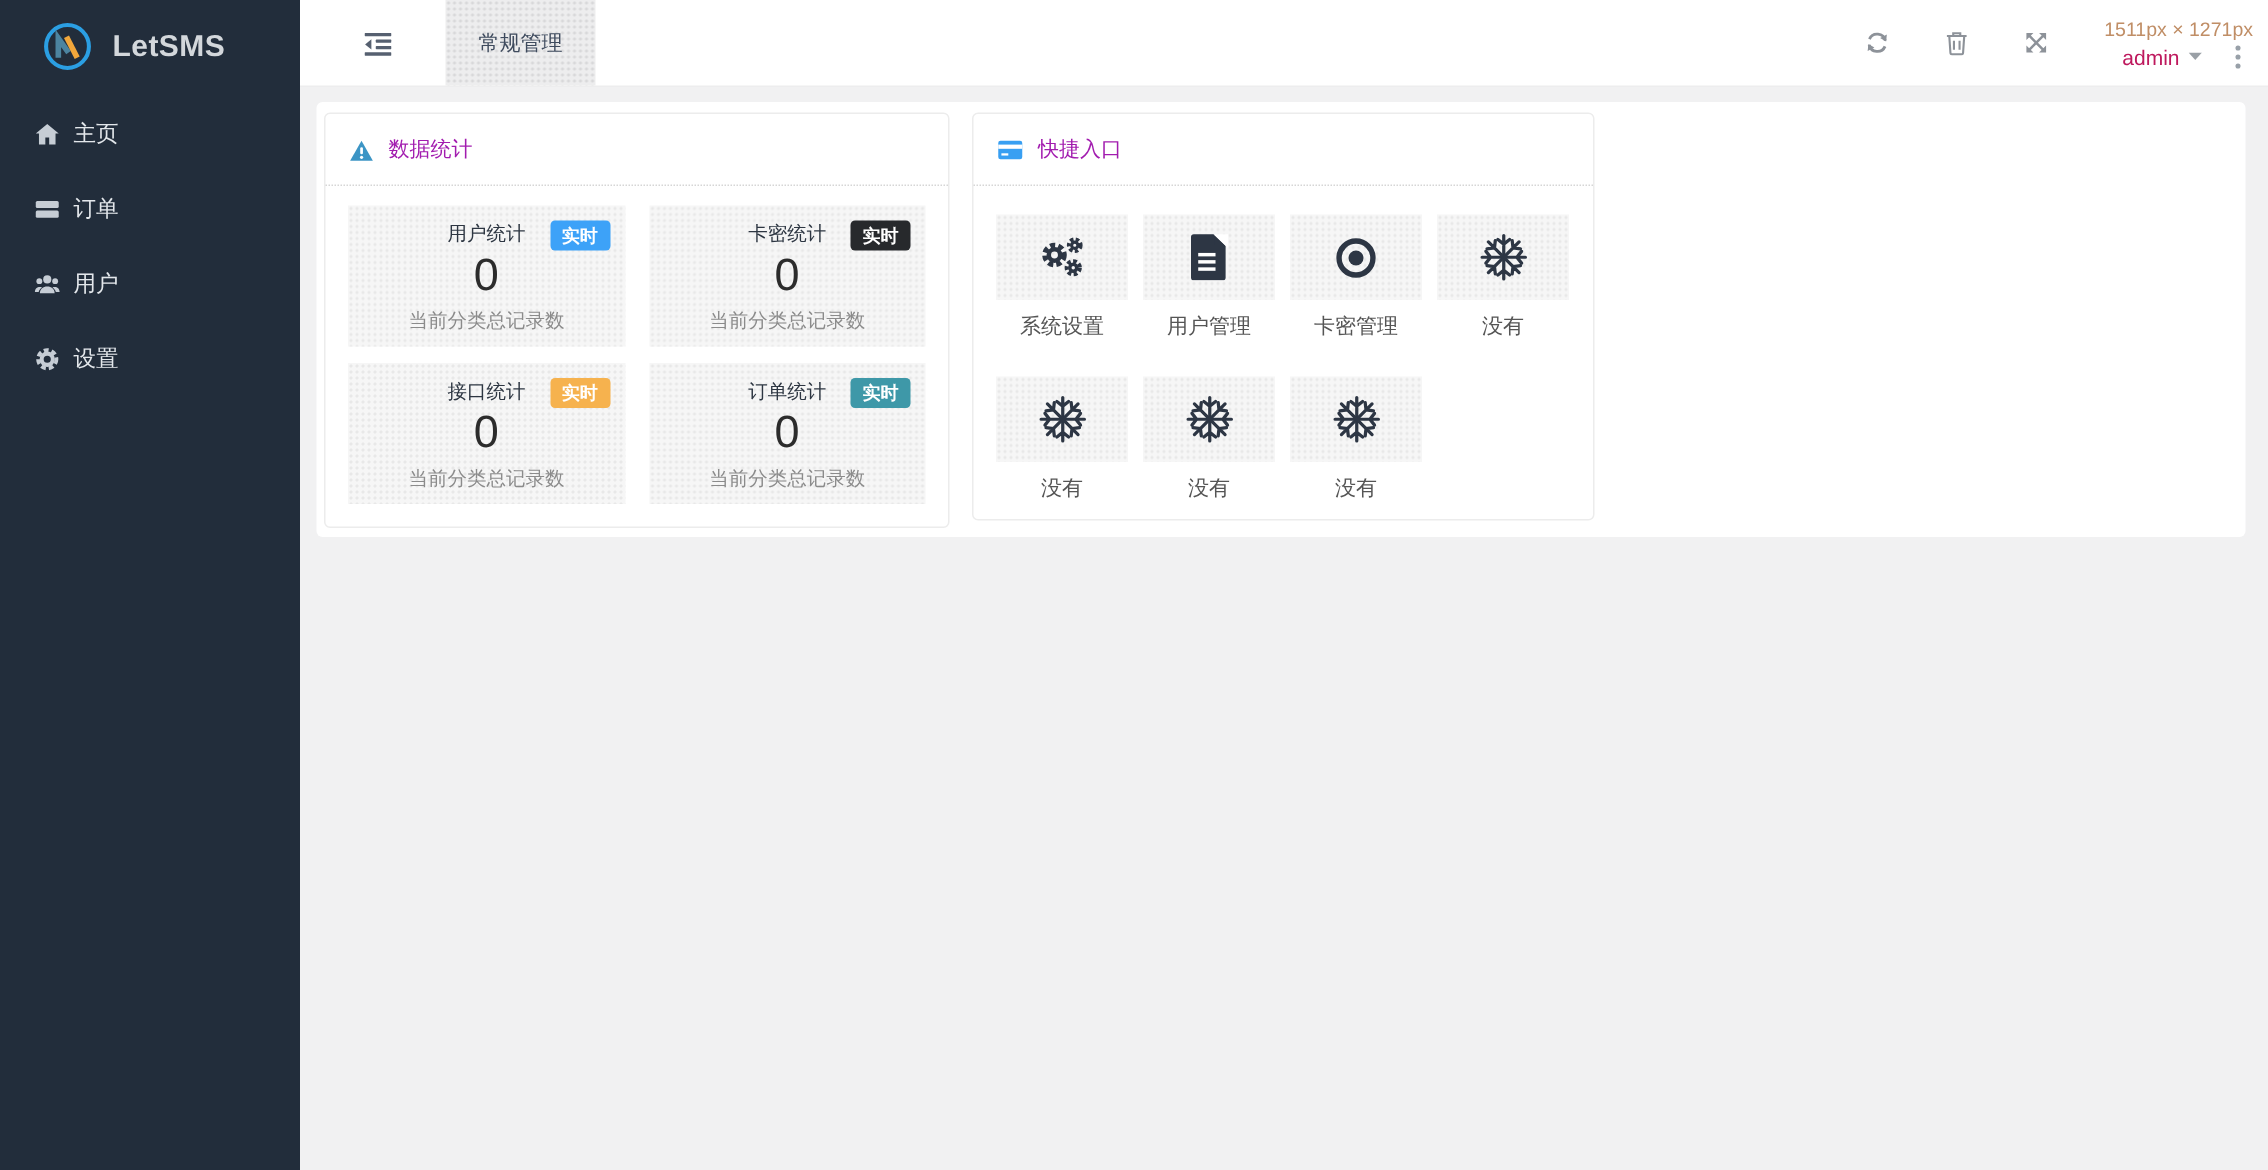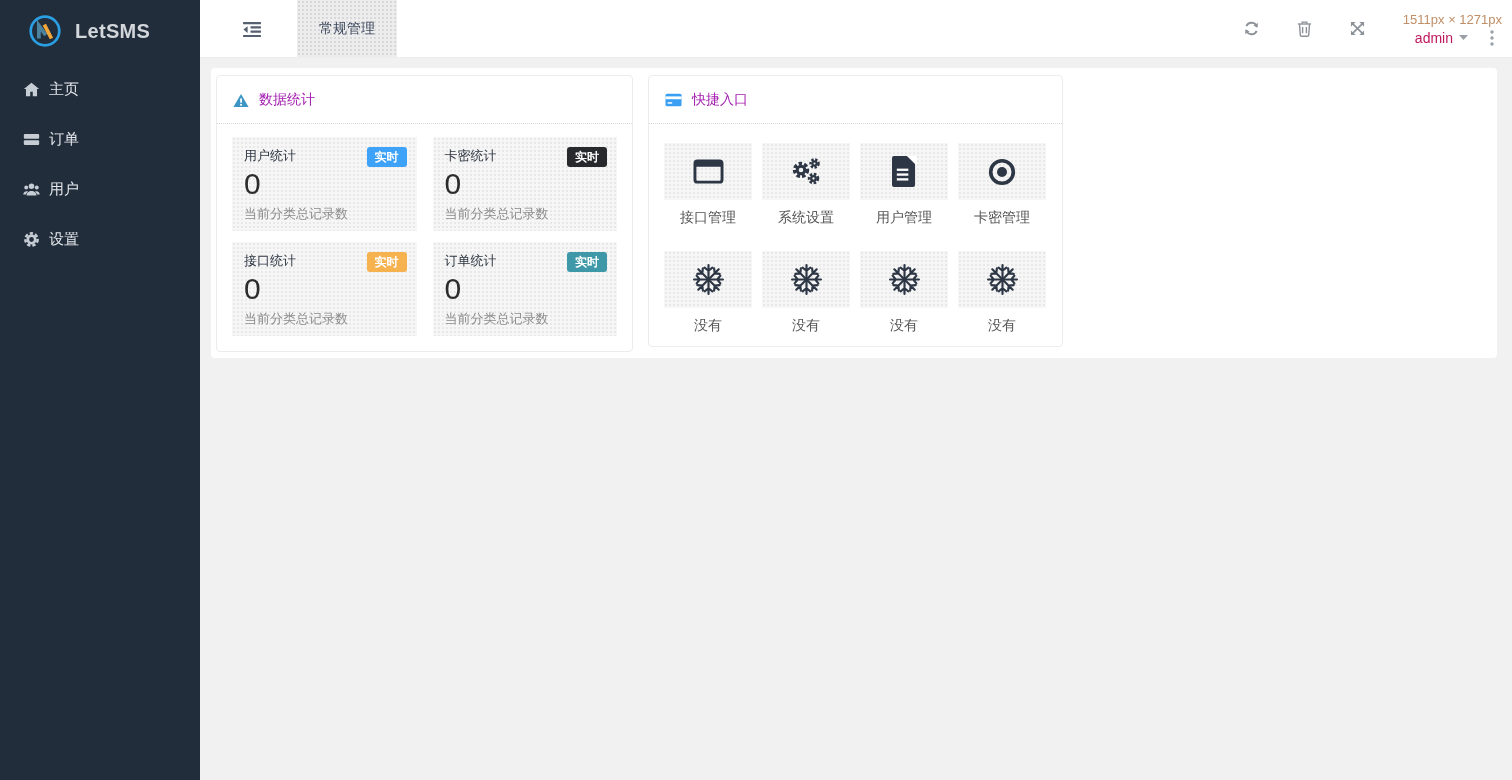--- a/index.html
+++ b/index.html
@@ -44,21 +44,21 @@
   .card { background:#fff; border:1px solid #ececec; border-radius:4px; }
   .card-stats { width:417px; height:277px; }
   .card-quick { width:415px; height:272px; margin-left:15px; }
   .card-head { display:flex; align-items:center; gap:10px; padding:15px 16px 14px;
     border-bottom:1px dotted #d6d6d6; font-size:14px; color:#a21caf; }
 
   .pattern { background-color:#f6f6f6;
     background-image:radial-gradient(#e8e8e8 1px, rgba(0,0,0,0) 1.1px);
     background-size:4px 4px; }
 
-  .stats-grid { display:grid; grid-template-columns:1fr 1fr; gap:11px 16px; padding:13px 15px; }
+  .stats-grid { display:grid; grid-template-columns:1fr 1fr; gap:11px 16px; padding:13px 15px;text-align:center; }
   .stat-box { height:94px; padding:10px 12px; position:relative; }
   .stat-label { font-size:13px; color:#2d3642; }
   .stat-badge { position:absolute; top:10px; right:10px; color:#fff; font-size:12px;
     font-weight:bold; padding:2px 8px; border-radius:3px; line-height:16px; }
   .stat-value { font-size:30px; color:#2c2c2c; line-height:36px; margin-top:1px; }
   .stat-sub { font-size:13px; color:#8b8b8b; margin-top:3px; }
 
   .tiles-grid { display:grid; grid-template-columns:repeat(4,88px); column-gap:10px;
     row-gap:24px; padding:19px 15px; }
   .tile { text-align:center; cursor:pointer; }
@@ -228,29 +228,20 @@
           <div class="card-head">
             <svg width="17" height="14" viewBox="0 0 17 14">
               <rect x=".5" y=".8" width="16" height="12.4" rx="1.5" fill="#389ff2"></rect>
               <rect x=".5" y="3.4" width="16" height="2.8" fill="#fff"></rect>
               <rect x="2.6" y="9.2" width="4.6" height="1.5" fill="#fff"></rect>
             </svg>
             <span>快捷入口</span>
           </div>
           <div class="tiles-grid">
 
-            <div class="tile">
-              <div class="tile-bg pattern">
-                <svg width="33" height="29" viewBox="0 0 32 30">
-                  <rect x="2" y="4" width="28" height="22" rx="2.5" fill="none" stroke="currentColor" stroke-width="3"></rect>
-                  <path d="M2 6.5A2.5 2.5 0 0 1 4.5 4h23A2.5 2.5 0 0 1 30 6.5V10H2z" fill="currentColor"></path>
-                </svg>
-              </div>
-              <div class="tile-label">接口管理</div>
-            </div>
 
             <div class="tile">
               <div class="tile-bg pattern">
                 <svg width="34" height="30" viewBox="0 0 32 30" fill="none" stroke="currentColor">
                   <circle cx="11" cy="13" r="6.5" stroke-width="3.4" stroke-dasharray="3.4 2.1"></circle>
                   <circle cx="11" cy="13" r="3.8" stroke-width="3"></circle>
                   <circle cx="24.5" cy="6.5" r="4" stroke-width="2.5" stroke-dasharray="2.3 1.5"></circle>
                   <circle cx="24.5" cy="6.5" r="2.1" stroke-width="2.1"></circle>
                   <circle cx="23.5" cy="21.5" r="4.4" stroke-width="2.7" stroke-dasharray="2.5 1.6"></circle>
                   <circle cx="23.5" cy="21.5" r="2.3" stroke-width="2.3"></circle>

